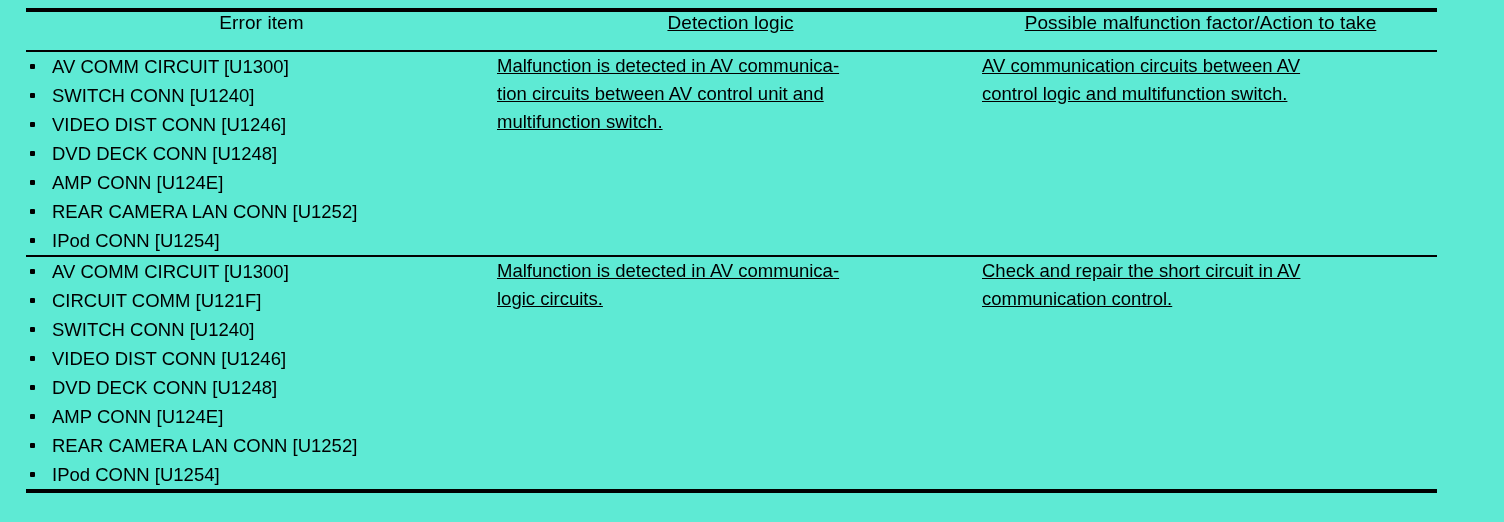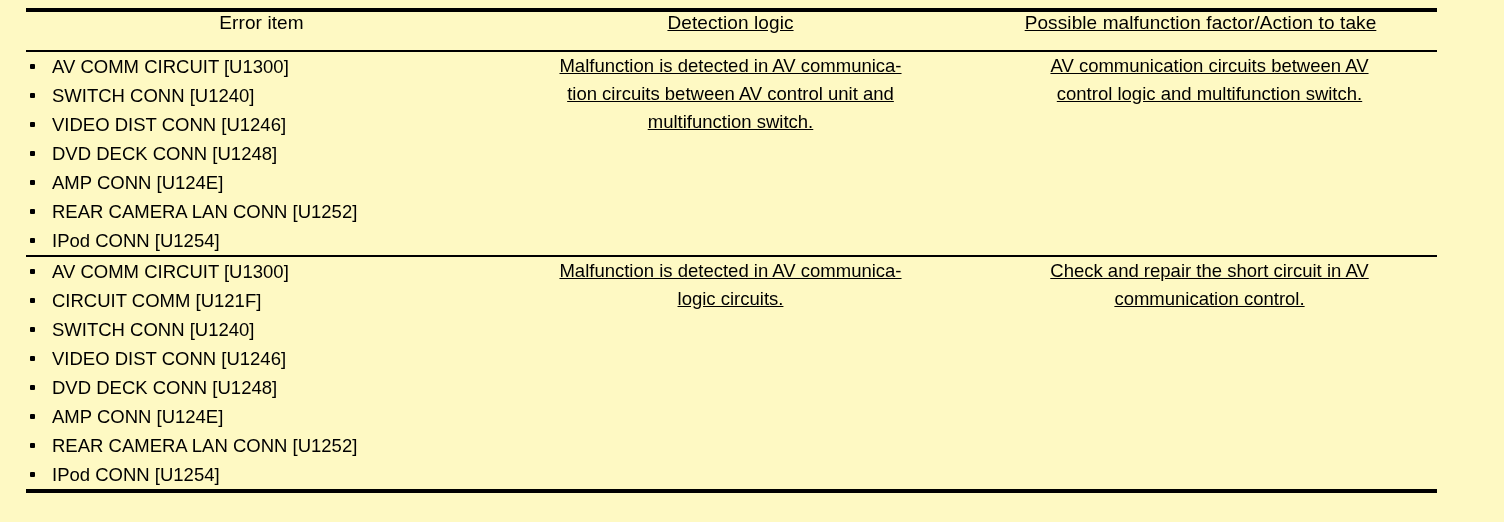--- a/index.html
+++ b/index.html
@@ -13,21 +13,21 @@
     height: 522px;
     font-family: "Liberation Sans", sans-serif;
     color: #000000;
     overflow: hidden;
   }
 
   .sheet {
     position: relative;
     width: 1504px;
     height: 522px;
-    background: #fef9c3;
+    background: #5eead4;
   }
 
   
   .dtc-table {
     position: absolute;
     left: 26px;
     top: 8px;
     width: 1411px;
     border-collapse: collapse;
     table-layout: fixed;
@@ -108,21 +108,21 @@
     content: "";
     position: absolute;
     left: 4px;
     top: 12px;
     width: 5px;
     height: 5px;
     background: #000000;
     border-radius: 1px;
   }
 
-  .prose-line { display: block; text-align: center; }
+  .prose-line { display: block; }
 </style>
 </head>
 <body>
 
 <div class="sheet">
 
   <table class="dtc-table">
     <colgroup>
       <col class="c-error">
       <col class="c-logic">

